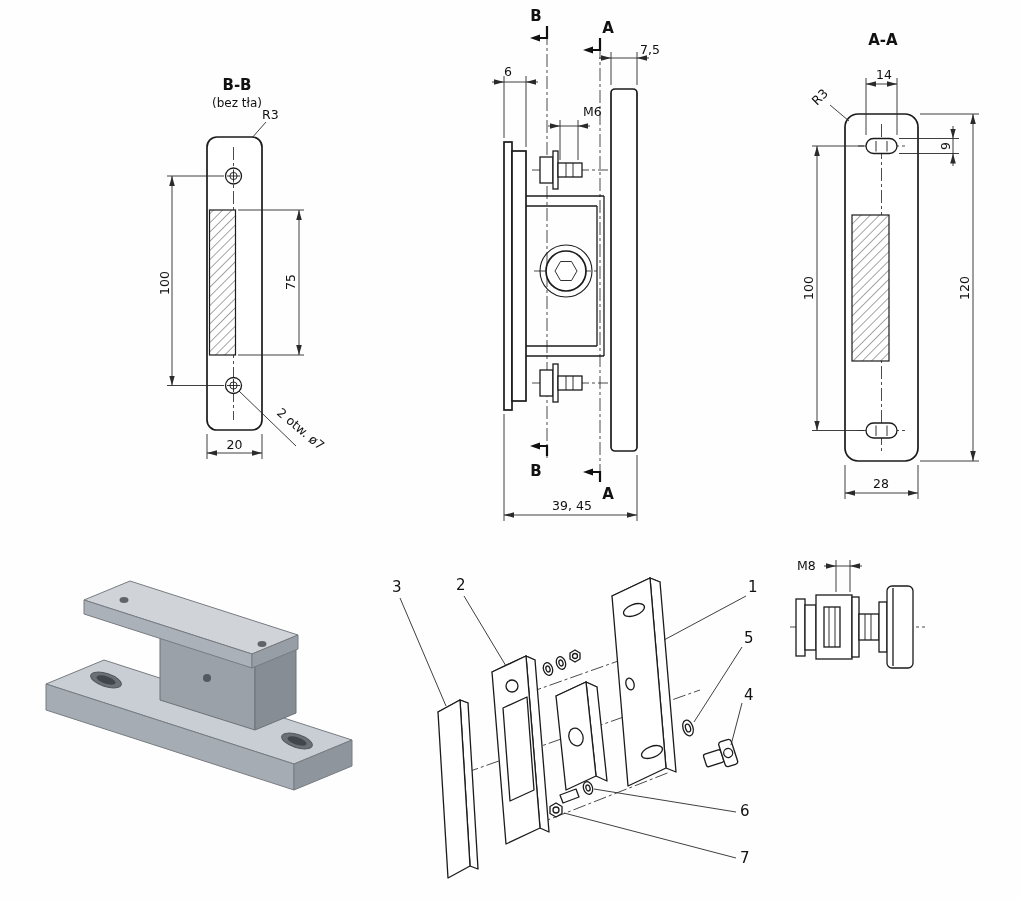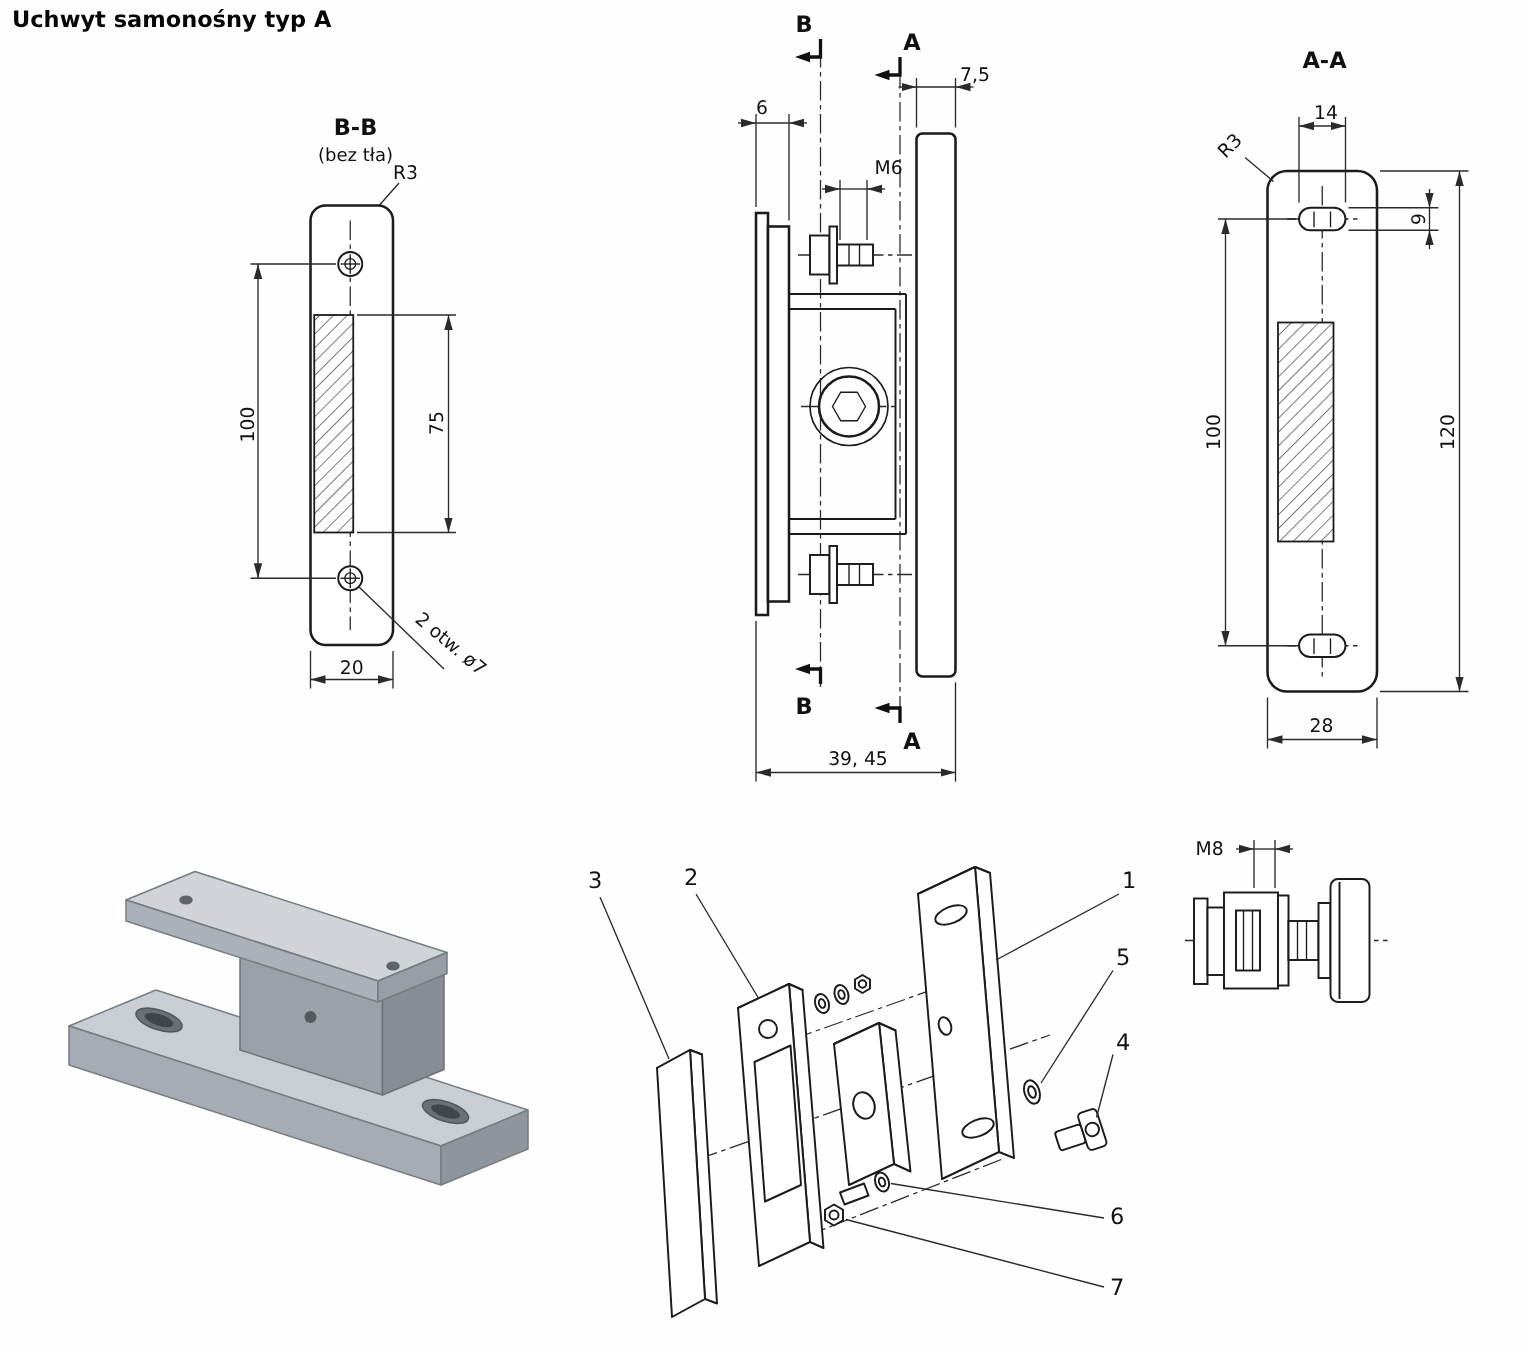--- a/index.html
+++ b/index.html
@@ -18,21 +18,20 @@
   .sech{fill:#101010;stroke:none;}
   .dimtxt{font:12.5px "DejaVu Sans",sans-serif;fill:#111;}
   .lbl{font:600 15px "DejaVu Sans",sans-serif;fill:#111;}
   .pnum{font:15px "DejaVu Sans",sans-serif;fill:#111;}
   .sub{font:12px "DejaVu Sans",sans-serif;fill:#111;}
 </style>
 </head>
 <body>
 
 <div class="sheet">
-  <h1 class="title">Uchwyt samonośny typ A</h1>
 
   <svg width="1020" height="900" viewBox="0 0 1020 900">
     <defs>
       <marker id="arr" markerWidth="11" markerHeight="8" refX="10" refY="4" orient="auto-start-reverse" markerUnits="userSpaceOnUse">
         <path d="M0,1.2 L10,4 L0,6.8 Z" fill="#2a2a2a"></path>
       </marker>
       <pattern id="hatch" width="6.5" height="6.5" patternUnits="userSpaceOnUse" patternTransform="rotate(45)">
         <rect width="6.5" height="6.5" fill="#ffffff"></rect>
         <line x1="0" y1="0" x2="0" y2="6.5" stroke="#3a3a3a" stroke-width="0.9"></line>
       </pattern>

